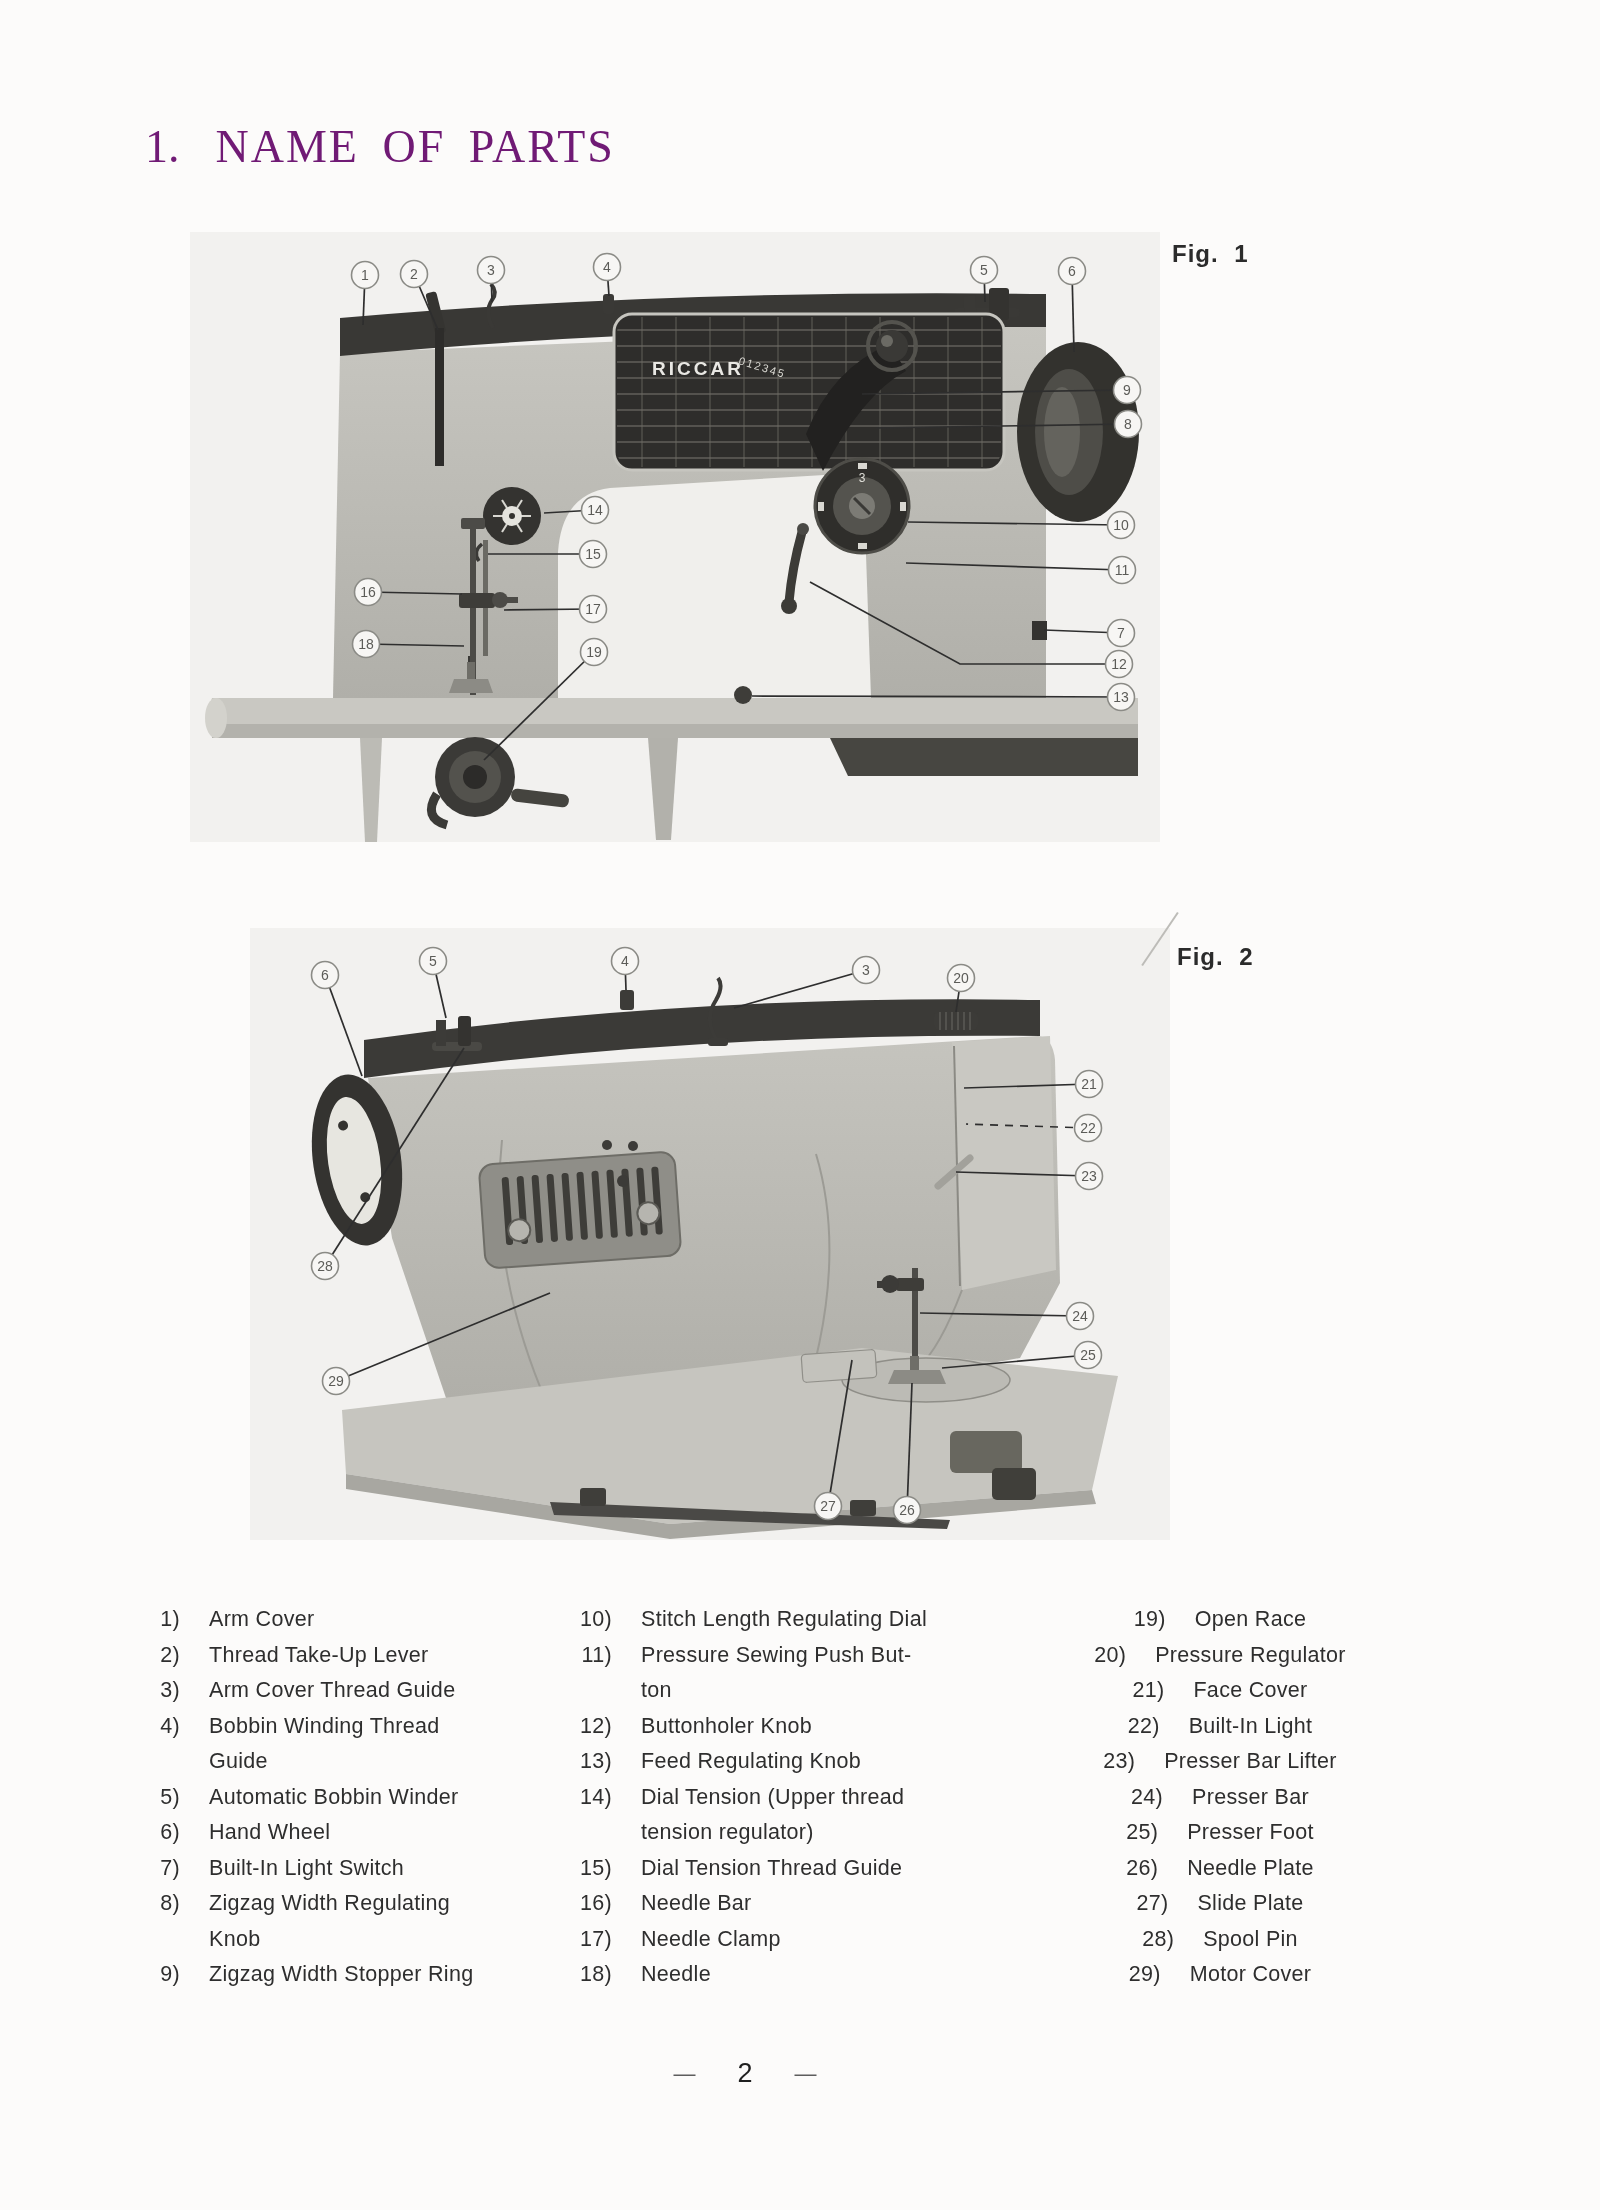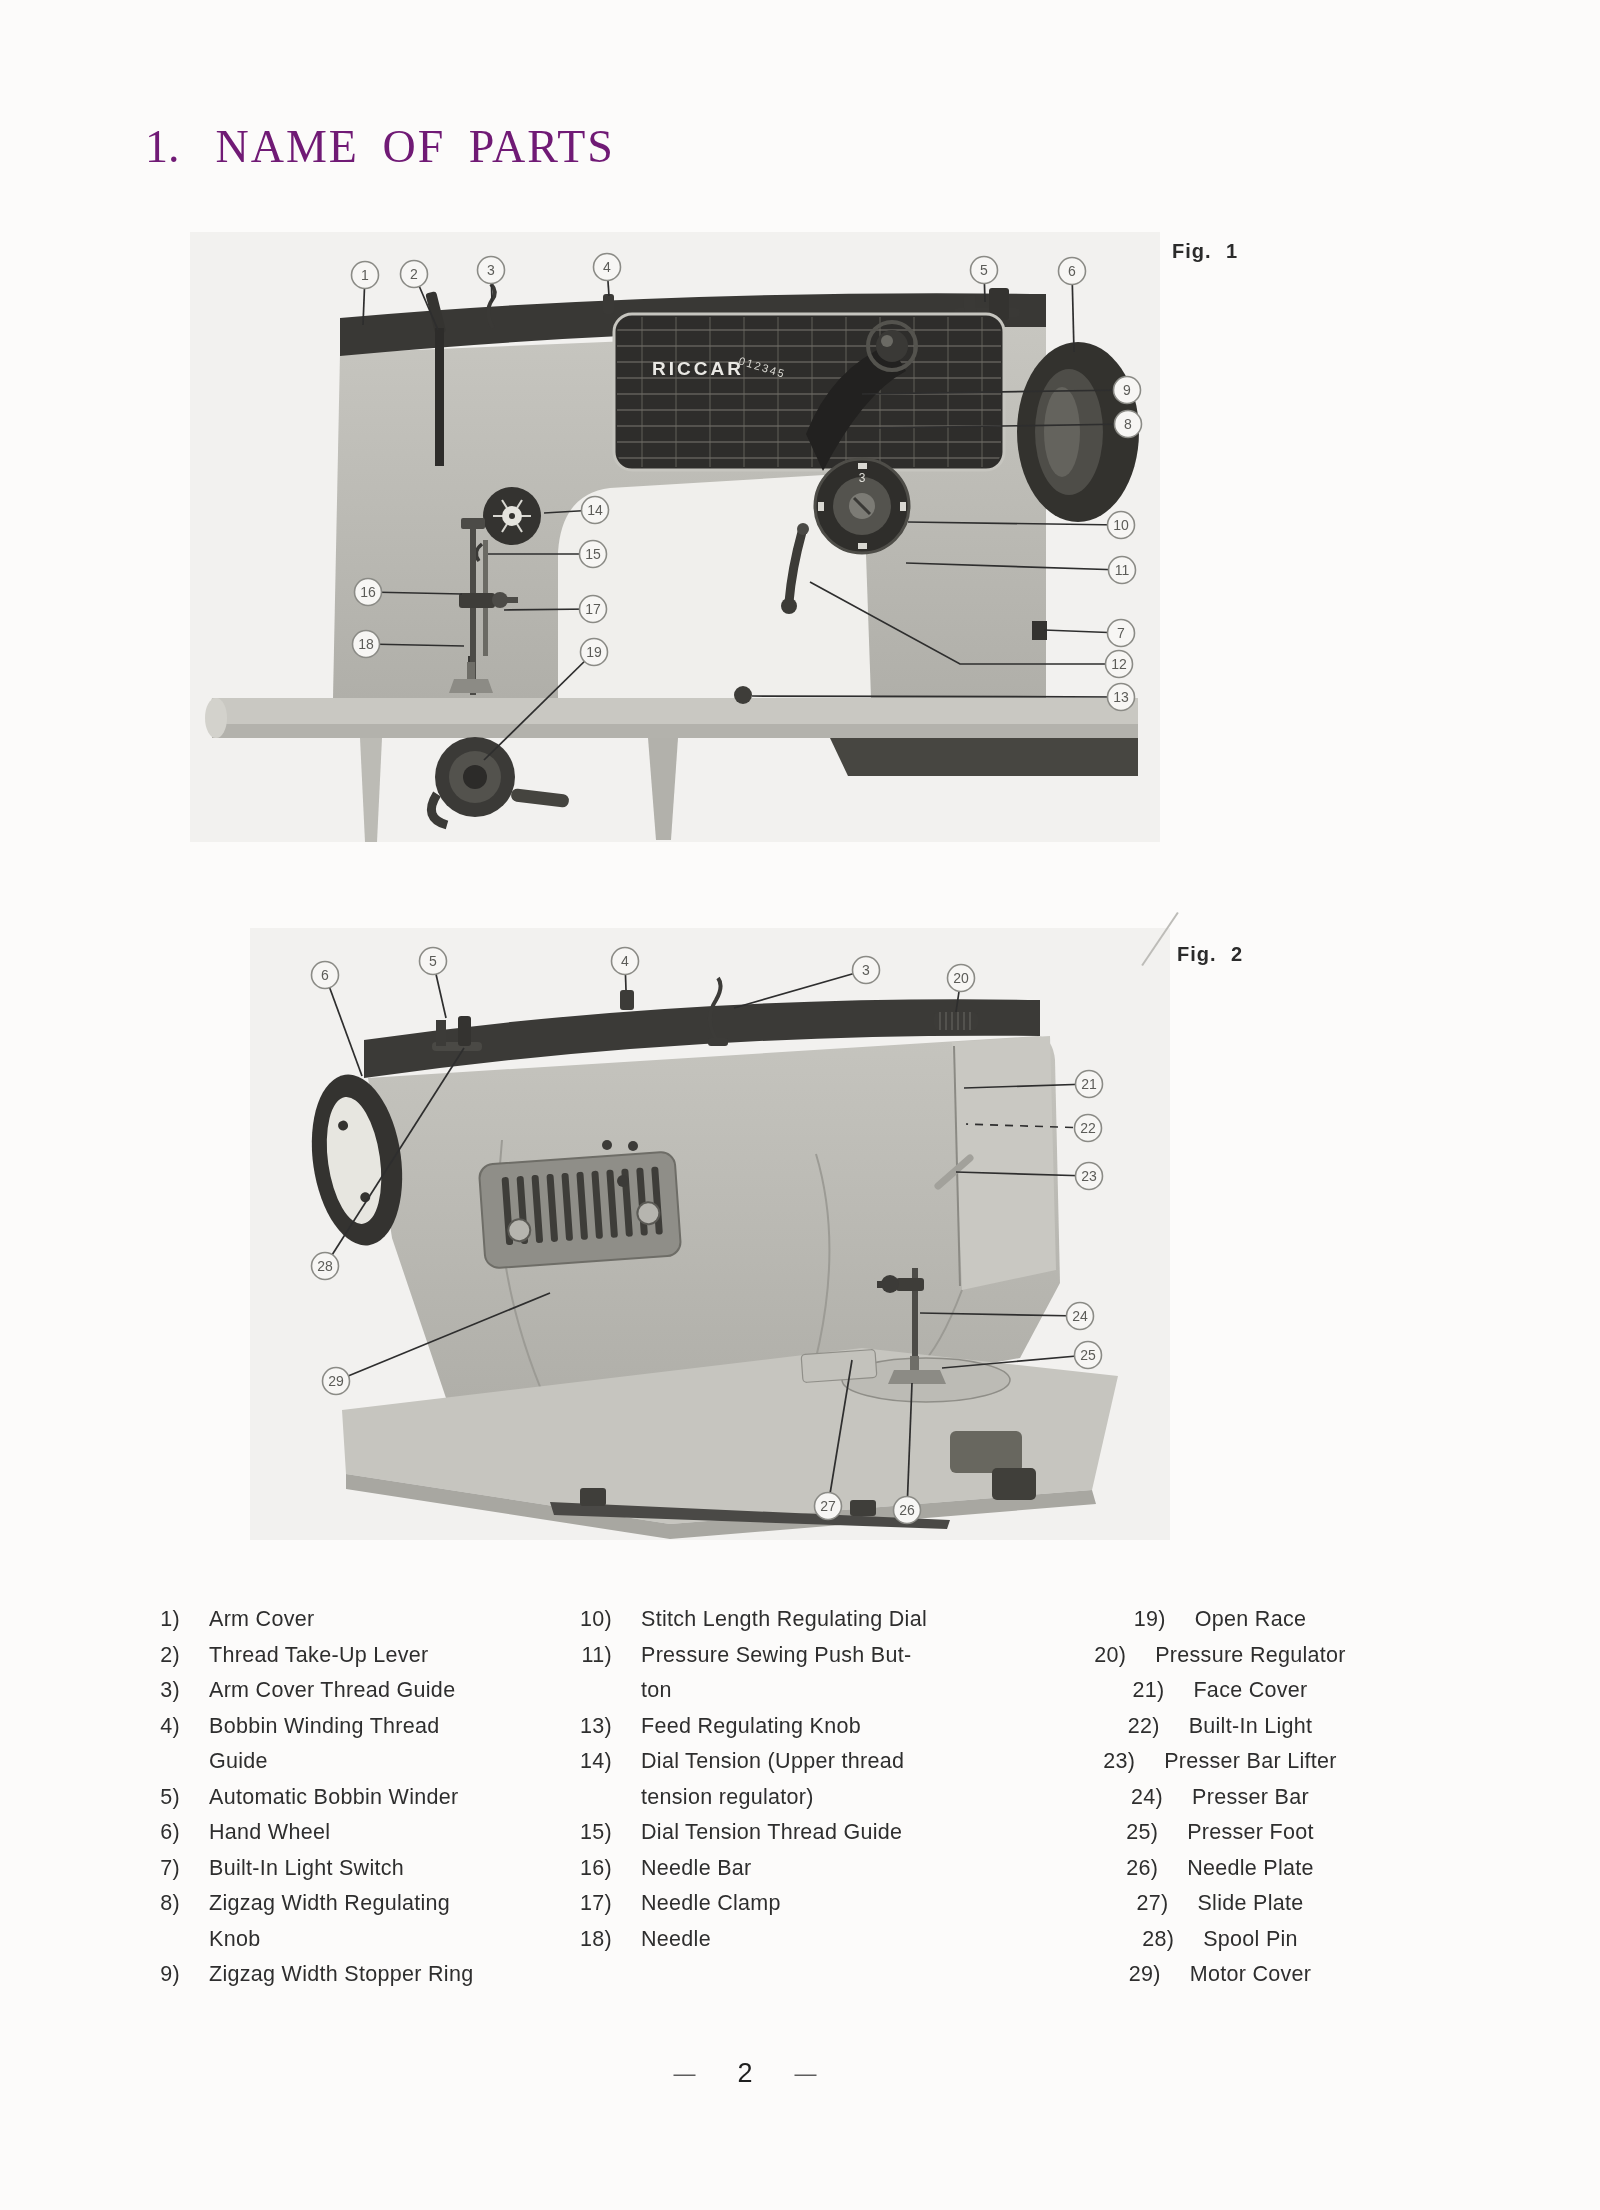--- a/index.html
+++ b/index.html
@@ -4,21 +4,21 @@
 <style>
   html,body{margin:0;padding:0;background:#e9e8e6;}
   #page{position:relative;width:1600px;height:2210px;background:#fcfbfa;overflow:hidden;
         font-family:"Liberation Sans",sans-serif;}
   .title{position:absolute;left:145px;top:120px;font-family:"Liberation Serif",serif;
          font-size:46px;color:#701a75;letter-spacing:2px;word-spacing:10px;}
   .title .secnum{margin-right:36px;letter-spacing:0;}
   .figwrap{position:absolute;}
   .photo{position:absolute;left:0;top:0;display:block;}
   .figlabel{position:absolute;font-family:"Liberation Sans",sans-serif;font-weight:bold;
-            font-size:20px;color:#2b2b2b;letter-spacing:1px;word-spacing:8px;}
+            font-size:24px;color:#2b2b2b;letter-spacing:1px;word-spacing:8px;}
   #fig1{left:190px;top:232px;width:1300px;height:615px;}
   #fig1 .figlabel{left:982px;top:8px;}
   #fig2{left:250px;top:928px;width:1300px;height:612px;}
   #fig2 .figlabel{left:927px;top:15px;}
   .scratch{position:absolute;left:1128px;top:938px;width:64px;height:2px;background:#bdbcb8;
            transform:rotate(-56deg);}
   
   #parts{position:absolute;left:150px;top:1602px;display:flex;color:#2e2e2e;}
   .plcol{display:flex;flex-direction:column;}
   .plitem{display:flex;align-items:flex-start;font-size:21.5px;line-height:35.5px;
@@ -415,20 +415,24 @@
         <div class="plitem">
           <span class="plnum" style="width: 52px;">10)</span>
           <span class="pltxt">Stitch Length Regulating Dial</span>
         </div>
         <div class="plitem">
           <span class="plnum" style="width: 52px;">11)</span>
           <span class="pltxt">Pressure Sewing Push But-
 ton</span>
         </div>
         <div class="plitem">
+          <span class="plnum" style="width: 52px;">12)</span>
+          <span class="pltxt">Buttonholer Knob</span>
+        </div>
+        <div class="plitem">
           <span class="plnum" style="width: 52px;">13)</span>
           <span class="pltxt">Feed Regulating Knob</span>
         </div>
         <div class="plitem">
           <span class="plnum" style="width: 52px;">14)</span>
           <span class="pltxt">Dial Tension (Upper thread
 tension regulator)</span>
         </div>
         <div class="plitem">
           <span class="plnum" style="width: 52px;">15)</span>

